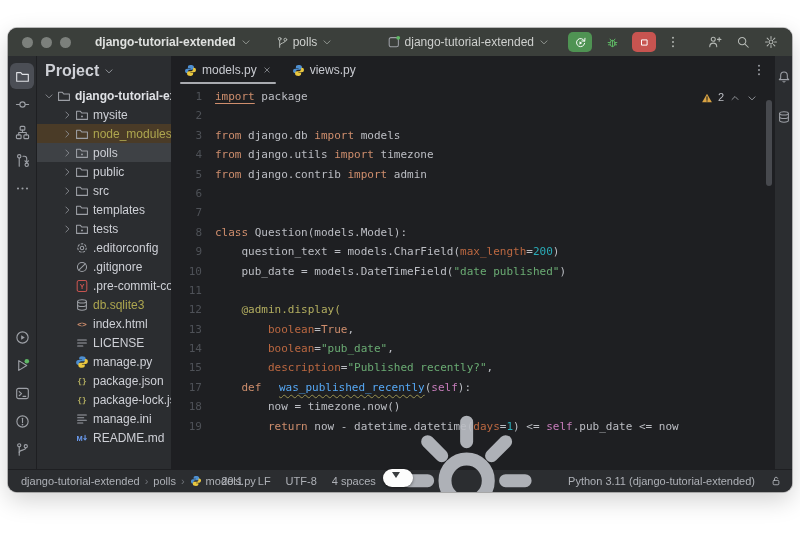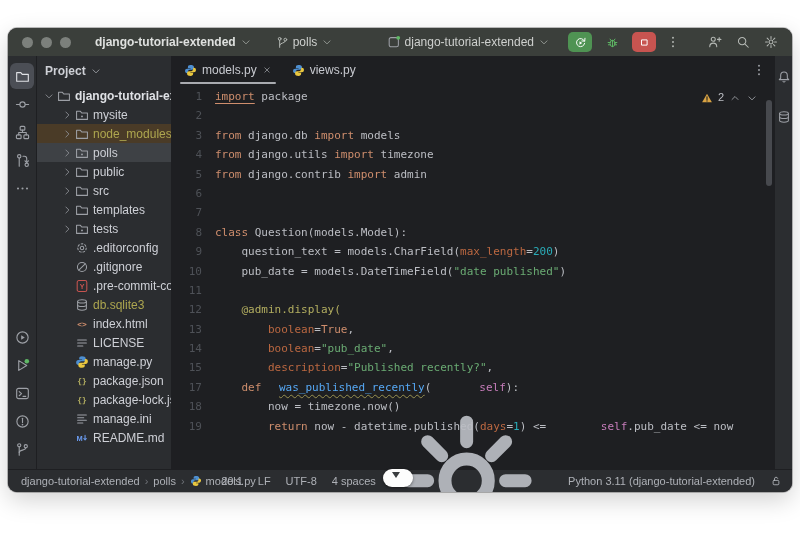--- a/index.html
+++ b/index.html
@@ -26,21 +26,21 @@
          display:flex;flex-direction:column;align-items:center;padding:6px 0;gap:0;}
   .strip-btn{width:24px;height:26px;display:flex;align-items:center;justify-content:center;
              color:#9da0a6;border-radius:6px;margin:1px 0;}
   .strip-btn.active{background:#4b4e55;color:#dfe1e5;}
   .strip-spacer{flex:1;}
   .strip-right{width:17px;flex:0 0 17px;background:#2b2d30;border-left:1px solid #1e1f22;
                display:flex;flex-direction:column;align-items:center;padding:7px 0;gap:12px;color:#9da0a6;}
   
   .project{width:134px;flex:0 0 134px;background:#2b2d30;border-right:1px solid #1e1f22;
            overflow:hidden;display:flex;flex-direction:column;color:#ced0d6;}
-  .proj-head{height:30px;display:flex;align-items:center;gap:4px;padding:0 8px;font-size:12px;font-weight:bold;}
+  .proj-head{height:30px;display:flex;align-items:center;gap:4px;padding:0 8px;font-size:16px;font-weight:bold;}
   .tree{flex:1;overflow:hidden;}
   .trow{height:19px;display:flex;align-items:center;white-space:nowrap;font-size:12px;color:#ced0d6;}
   .trow .chev{width:15px;flex:0 0 15px;display:flex;align-items:center;justify-content:center;color:#8c8f94;}
   .trow .ticon{width:15px;flex:0 0 15px;display:flex;align-items:center;justify-content:center;margin-right:4px;color:#9da0a6;}
   .trow.sel{background:#3e4145;}
   .trow.exc{background:#4a3b27;}
   .tlabel.bold{font-weight:bold;color:#dfe1e5;}
   .tlabel.olive{color:#ada64f;}
   
   .editor{flex:1;display:flex;flex-direction:column;background:#1e1f22;min-width:0;}
@@ -49,21 +49,21 @@
   .tab.active::after{content:"";position:absolute;left:6px;right:6px;bottom:0;height:2px;background:#a9abb0;border-radius:1px;}
   .tab .closex{color:#9da0a6;}
   .tab-spacer{flex:1;}
   .tab-more{display:flex;align-items:center;padding:0 8px;color:#9da0a6;}
   .code-area{flex:1;position:relative;overflow:hidden;font-family:"DejaVu Sans Mono","Liberation Mono",monospace;
              font-size:11px;line-height:19.4px;padding-top:3px;}
   .code-line{display:flex;height:19.4px;}
   .code-line .ln{width:30px;flex:0 0 30px;text-align:right;padding-right:13px;color:#4e5157;user-select:none;}
   .code-line .ct{white-space:pre;}
   .seg-k{color:#cf8e6d;} .seg-d{color:#bcbec4;} .seg-s{color:#6aab73;} .seg-num{color:#2aacb8;}
-  .seg-p{color:#bc6841;} .seg-dec{color:#b3ae60;} .seg-sf{color:#c77dbb;margin-left:48px;}
+  .seg-p{color:#bc6841;} .seg-dec{color:#b3ae60;} .seg-sf{color:#c77dbb;}
   .seg-f{color:#56a8f5;text-decoration:underline wavy #99914f 1px;text-underline-offset:3px;margin-left:11px;}
   .seg-u{text-decoration:underline;text-underline-offset:3px;}
   .inspect{position:absolute;top:4px;right:16px;display:flex;align-items:center;gap:5px;
            font-family:"Liberation Sans",sans-serif;font-size:11px;color:#bcbec4;}
   .inspect .chv{color:#9da0a6;display:flex;}
   .vscroll{position:absolute;top:16px;right:2px;width:6px;height:86px;border-radius:3px;background:#47494e;}
   
   .statusbar{height:22px;flex:0 0 22px;background:#2b2d30;border-top:1px solid #1e1f22;
              display:flex;align-items:center;font-size:11px;color:#aeb1b7;padding:0 10px 0 8px;}
   .sb-left{display:flex;align-items:center;gap:5px;min-width:0;white-space:nowrap;}
@@ -702,21 +702,21 @@
             <div class="code-line">
               <span class="ln">17</span>
               <span class="ct"><span class="seg-d">    </span><span class="seg-k">def</span><span class="seg-d"> </span><span class="seg-f">was_published_recently</span><span class="seg-d">(</span><span class="seg-sf">self</span><span class="seg-d">):</span></span>
             </div>
             <div class="code-line">
               <span class="ln">18</span>
               <span class="ct"><span class="seg-d">        now = timezone.now()</span></span>
             </div>
             <div class="code-line">
               <span class="ln">19</span>
-              <span class="ct"><span class="seg-d">        </span><span class="seg-k">return</span><span class="seg-d"> now - datetime.published(</span><span class="seg-p">days</span><span class="seg-d">=</span><span class="seg-num">1</span><span class="seg-d">) &lt;= </span><span class="seg-sf">self</span><span class="seg-d">.pub_date &lt;= now</span></span>
+              <span class="ct"><span class="seg-d">        </span><span class="seg-k">return</span><span class="seg-d"> now - datetime.datetime(</span><span class="seg-p">days</span><span class="seg-d">=</span><span class="seg-num">1</span><span class="seg-d">) &lt;= </span><span class="seg-sf">self</span><span class="seg-d">.pub_date &lt;= now</span></span>
             </div>
           </div>
       </div>
 
       <div class="strip-right" id="right-strip">
           <span class="strip-btn">
             <span class="ic ic14">
               <svg viewBox="0 0 16 16" fill="none" stroke="currentColor" stroke-width="1.2" stroke-linecap="round" stroke-linejoin="round">
                 <path d="M8 2.2c-2.4 0-3.8 1.8-3.8 4v3L2.6 11h10.8l-1.6-1.8v-3c0-2.2-1.4-4-3.8-4z"></path>
                 <path d="M6.8 13a1.3 1.3 0 0 0 2.4 0"></path>

